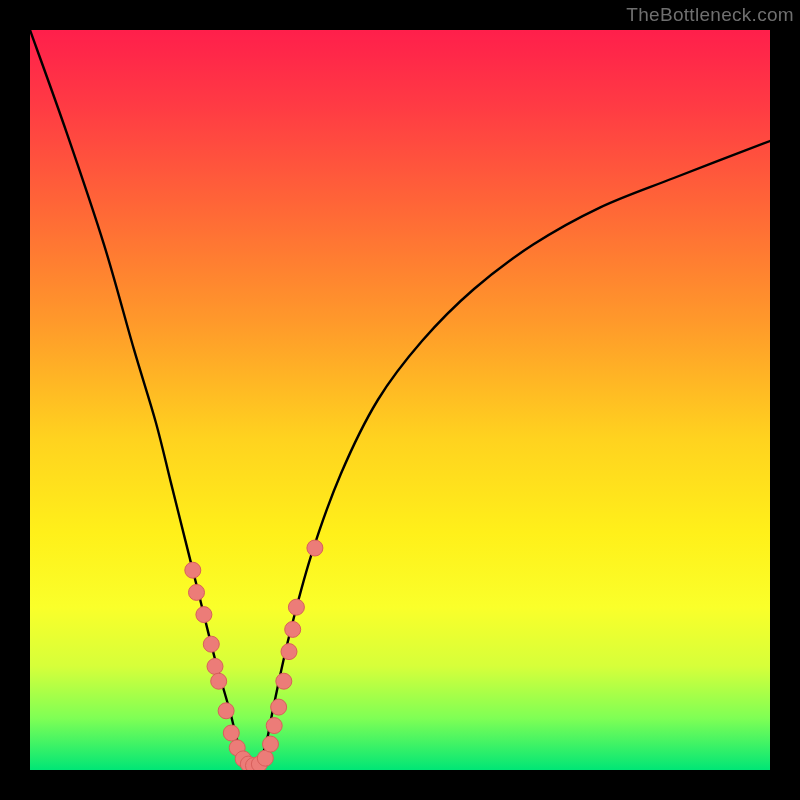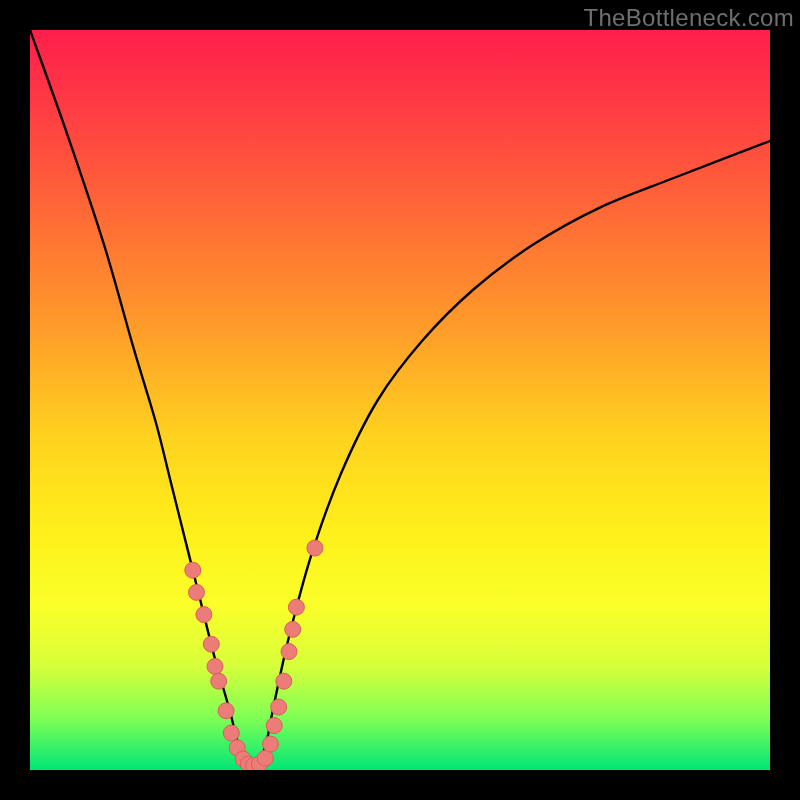--- a/index.html
+++ b/index.html
@@ -43,21 +43,21 @@
     top: 0;
     width: 740px;
     height: 740px;
     pointer-events: none;
   }
   .watermark {
     position: absolute;
     top: 4px;
     right: 6px;
     color: #6f6f6f;
-    font-size: 24px;
+    font-size: 19px;
     font-weight: 500;
     letter-spacing: 0.3px;
     user-select: none;
   }
 </style>
 </head>
 <body>
 
 <div class="frame">
   <div class="watermark">TheBottleneck.com</div>

